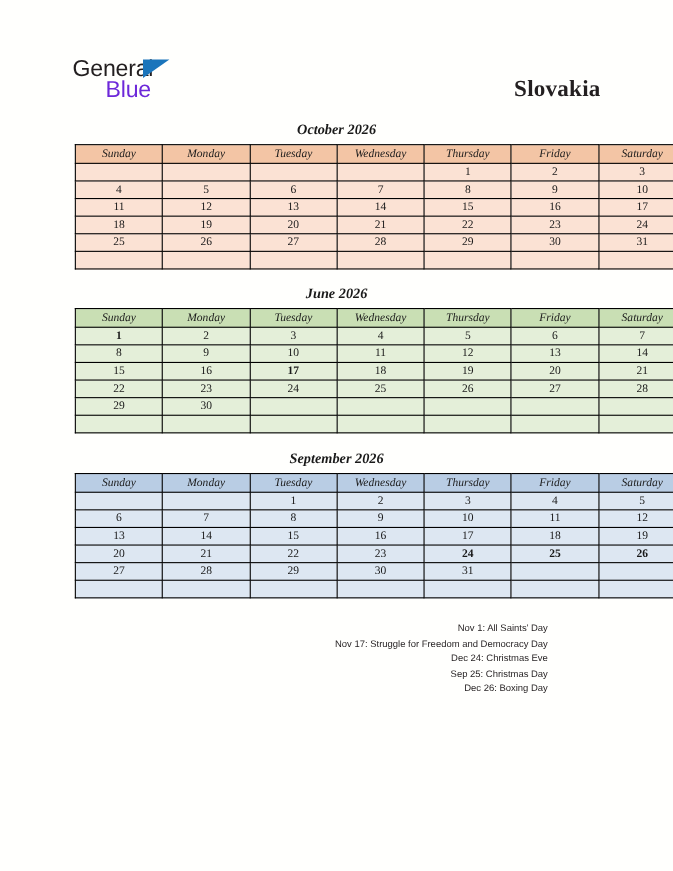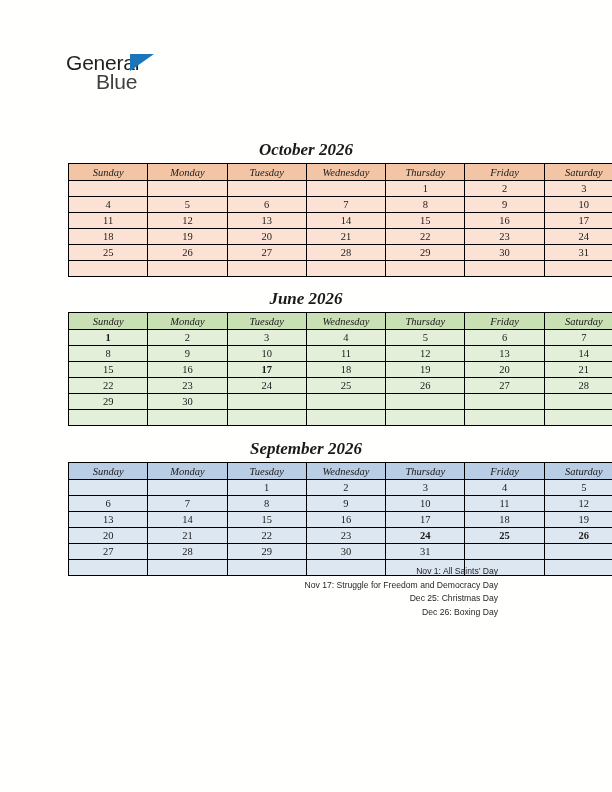--- a/index.html
+++ b/index.html
@@ -37,21 +37,21 @@
     color: #231f20;
     letter-spacing: -0.2px;
     line-height: 21px;
   }
   .brand-blue {
     position: absolute;
     left: 30px;
     top: 19px;
     font-family: "Liberation Sans", sans-serif;
     font-size: 21px;
-    color: #404040;
+    color: #6d28d9;
     letter-spacing: -0.2px;
     line-height: 21px;
   }
   .brand-triangle {
     position: absolute;
     left: 64px;
     top: 2px;
     width: 0;
     height: 0;
     border-top: 17px solid #1b75bb;
@@ -77,25 +77,24 @@
   }
   #month-0 { top: 110px; }
   #month-1 { top: 259px; }
   #month-2 { top: 409px; }
 
   .month-title {
     text-align: center;
     font-family: "Liberation Serif", serif;
     font-style: italic;
     font-weight: bold;
-    font-size: 17px;
+    font-size: 13px;
     color: #1a1a1a;
     margin-bottom: 5px;
     line-height: 16px;
-    margin-top: 32px;
   }
 
   table.cal {
     border-collapse: collapse;
     width: 556px;
     table-layout: fixed;
     border: 1px solid #000;
   }
   table.cal th, table.cal td {
     border: 1px solid #000;
@@ -153,20 +152,21 @@
 <body>
 
 <div class="page">
 
   <div class="brand">
     <span class="brand-general">General</span>
     <span class="brand-triangle"></span>
     <span class="brand-blue">Blue</span>
   </div>
 
+  <div class="country-title">Slovakia</div>
 
   <div class="month-block" id="month-0">
     <div class="month-title">October 2026</div>
     <table class="cal">
       <thead>
           <tr>
             <th>Sunday</th>
             <th>Monday</th>
             <th>Tuesday</th>
             <th>Wednesday</th>
@@ -376,17 +376,18 @@
             <td></td>
             <td></td>
           </tr>
         </tbody>
     </table>
   </div>
 
   <div class="legend">
       <div class="legend-item">Nov 1: All Saints’ Day</div>
       <div class="legend-item">Nov 17: Struggle for Freedom and Democracy Day</div>
-      <div class="legend-item">Dec 25: Christmas Day</div>
+      <div class="legend-item">Dec 24: Christmas Eve</div>
+      <div class="legend-item">Sep 25: Christmas Day</div>
       <div class="legend-item">Dec 26: Boxing Day</div>
     </div>
 
 </div>
 
 </body></html>

